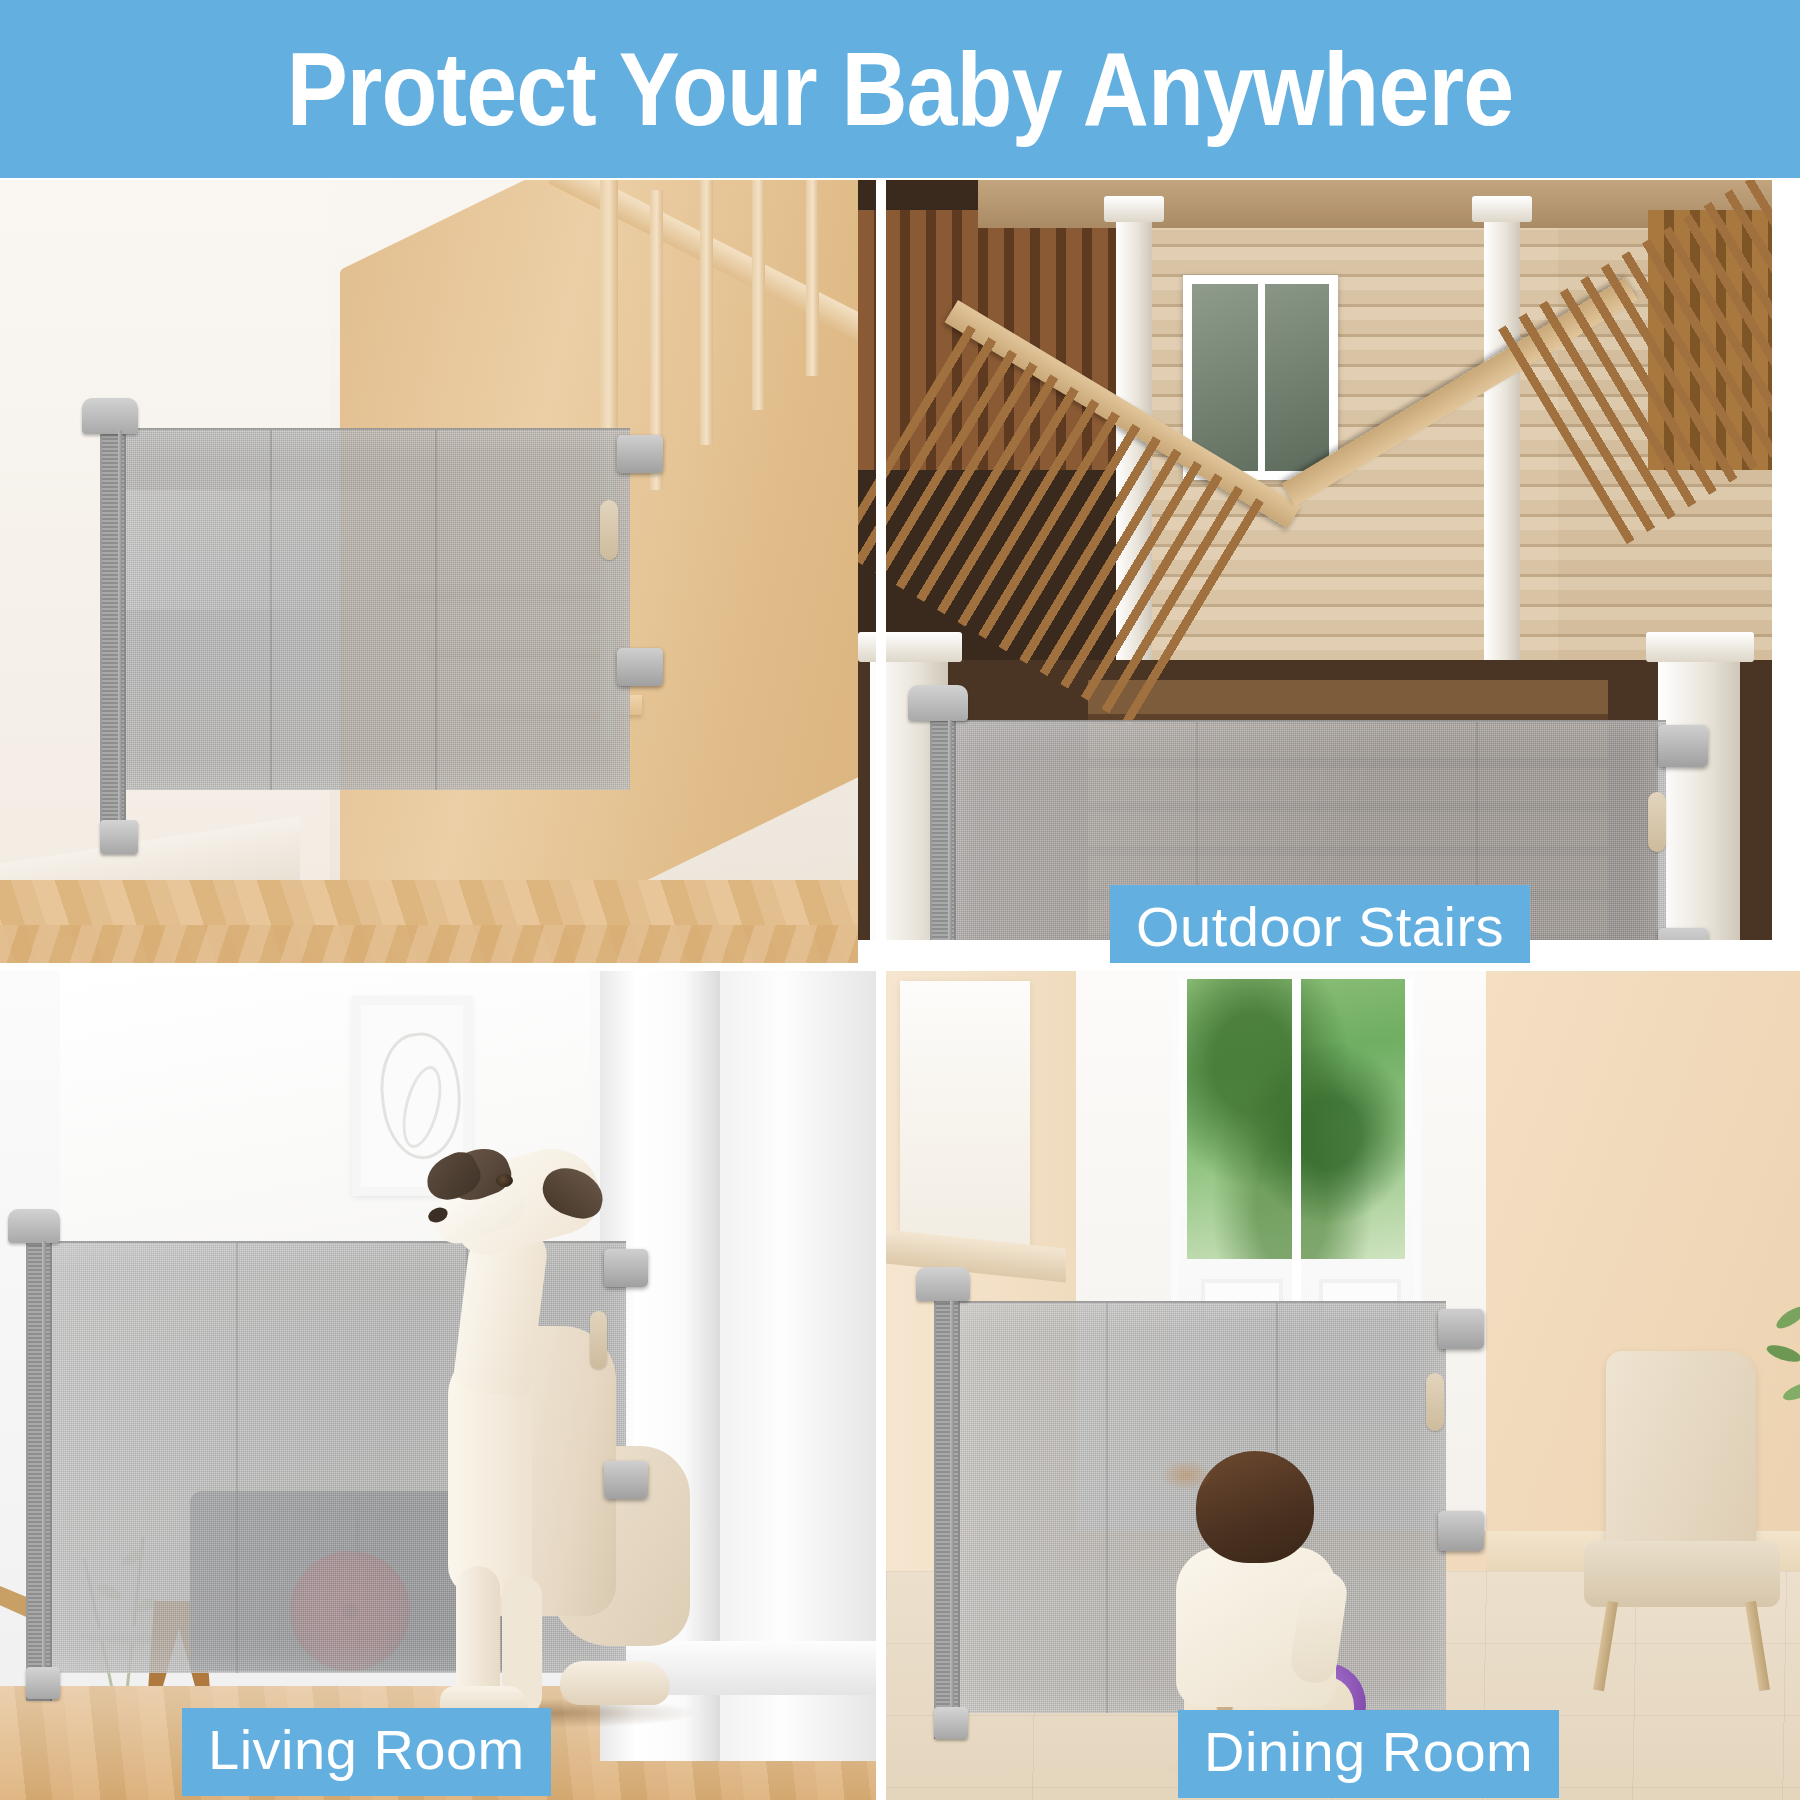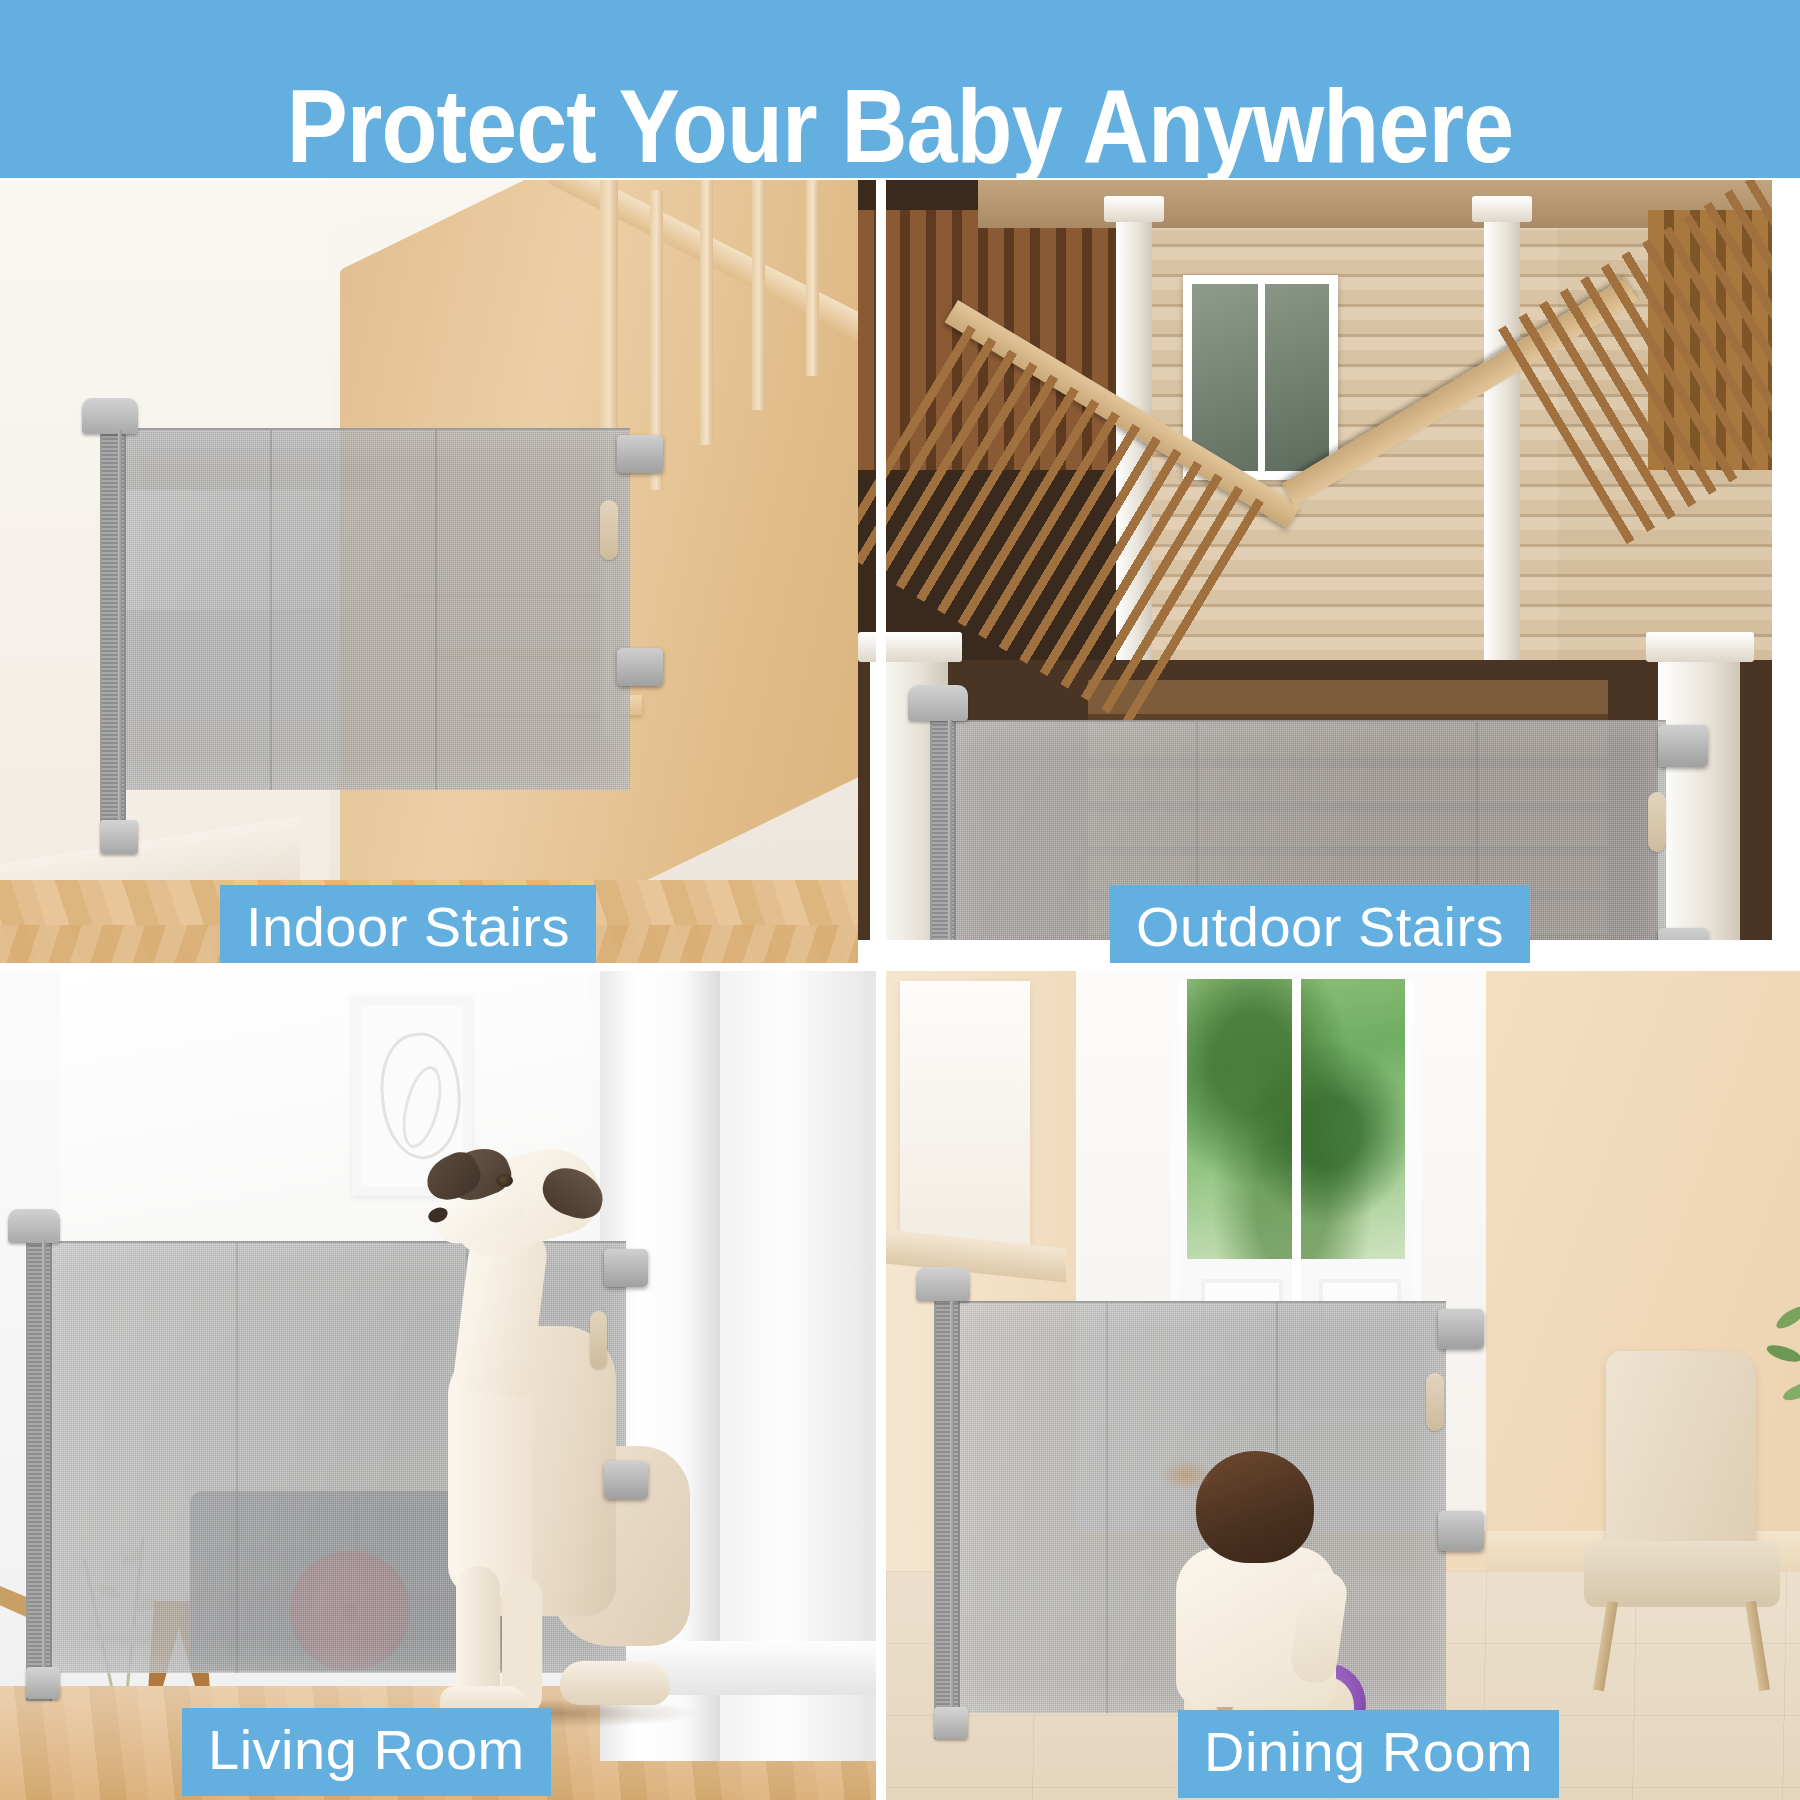--- a/index.html
+++ b/index.html
@@ -2,21 +2,21 @@
 <html><head>
 <meta charset="utf-8">
 <style>
   html,body{margin:0;padding:0;background:#fff;}
   body{width:1800px;height:1800px;overflow:hidden;font-family:"Liberation Sans",sans-serif;}
 
   #page{position:relative;width:1800px;height:1800px;background:#ffffff;overflow:hidden;}
 
   
   #header-banner{position:absolute;left:0;top:0;width:1800px;height:178px;
-    background:#63AFE0;display:flex;align-items:flex-end;justify-content:center;}
+    background:#63AFE0;display:flex;align-items:center;justify-content:center;}
   #header-title{color:#ffffff;font-size:104px;font-weight:bold;letter-spacing:-1px;
     font-family:"Liberation Sans Narrow","Liberation Sans",sans-serif;
     transform:scaleX(.88);transform-origin:center;white-space:nowrap;line-height:1;}
 
   
   .quad{position:absolute;overflow:hidden;background:#f2f0ee;}
   #q-tl{left:0;   top:180px;  width:876px; height:783px;}
   #q-tr{left:858px;top:180px; width:914px; height:783px;}
   #q-bl{left:0;   top:971px;  width:876px; height:829px;}
   #q-br{left:886px;top:971px; width:914px; height:829px;}
@@ -280,21 +280,20 @@
         <div class="layer" style="left:0;top:60px;width:100%;height:120px;background:linear-gradient(120deg,rgba(255,255,255,.18),rgba(255,255,255,0) 60%);"></div>
       </div>
       <div class="gate-post" style="left:100px;top:248px;height:418px;"></div>
       <div class="gate-cap" style="left:82px;top:218px;width:56px;height:36px;"></div>
       <div class="gate-cord" style="left:118px;top:250px;height:402px;"></div>
       <div class="gate-bracket" style="left:100px;top:640px;width:38px;height:34px;"></div>
       <div class="gate-latch" style="left:617px;top:255px;width:46px;height:38px;"></div>
       <div class="gate-latch" style="left:617px;top:468px;width:46px;height:38px;"></div>
       <div class="gate-handle" style="left:600px;top:320px;width:18px;height:60px;"></div>
     </div>
-    <div class="badge" style="left:220px;bottom:-10px;">Indoor Stairs</div>
   </div>
 
   <div class="quad" id="q-tr">
     <div class="scene">
       <div class="layer" id="tr-sky"></div>
       <div class="layer" id="tr-darkL"></div>
       <div class="layer" id="tr-deckL"></div>
       <div class="layer" id="tr-siding"></div>
       <div class="layer" id="tr-siding-r"></div>
       <div class="layer" id="tr-soffit"></div>

